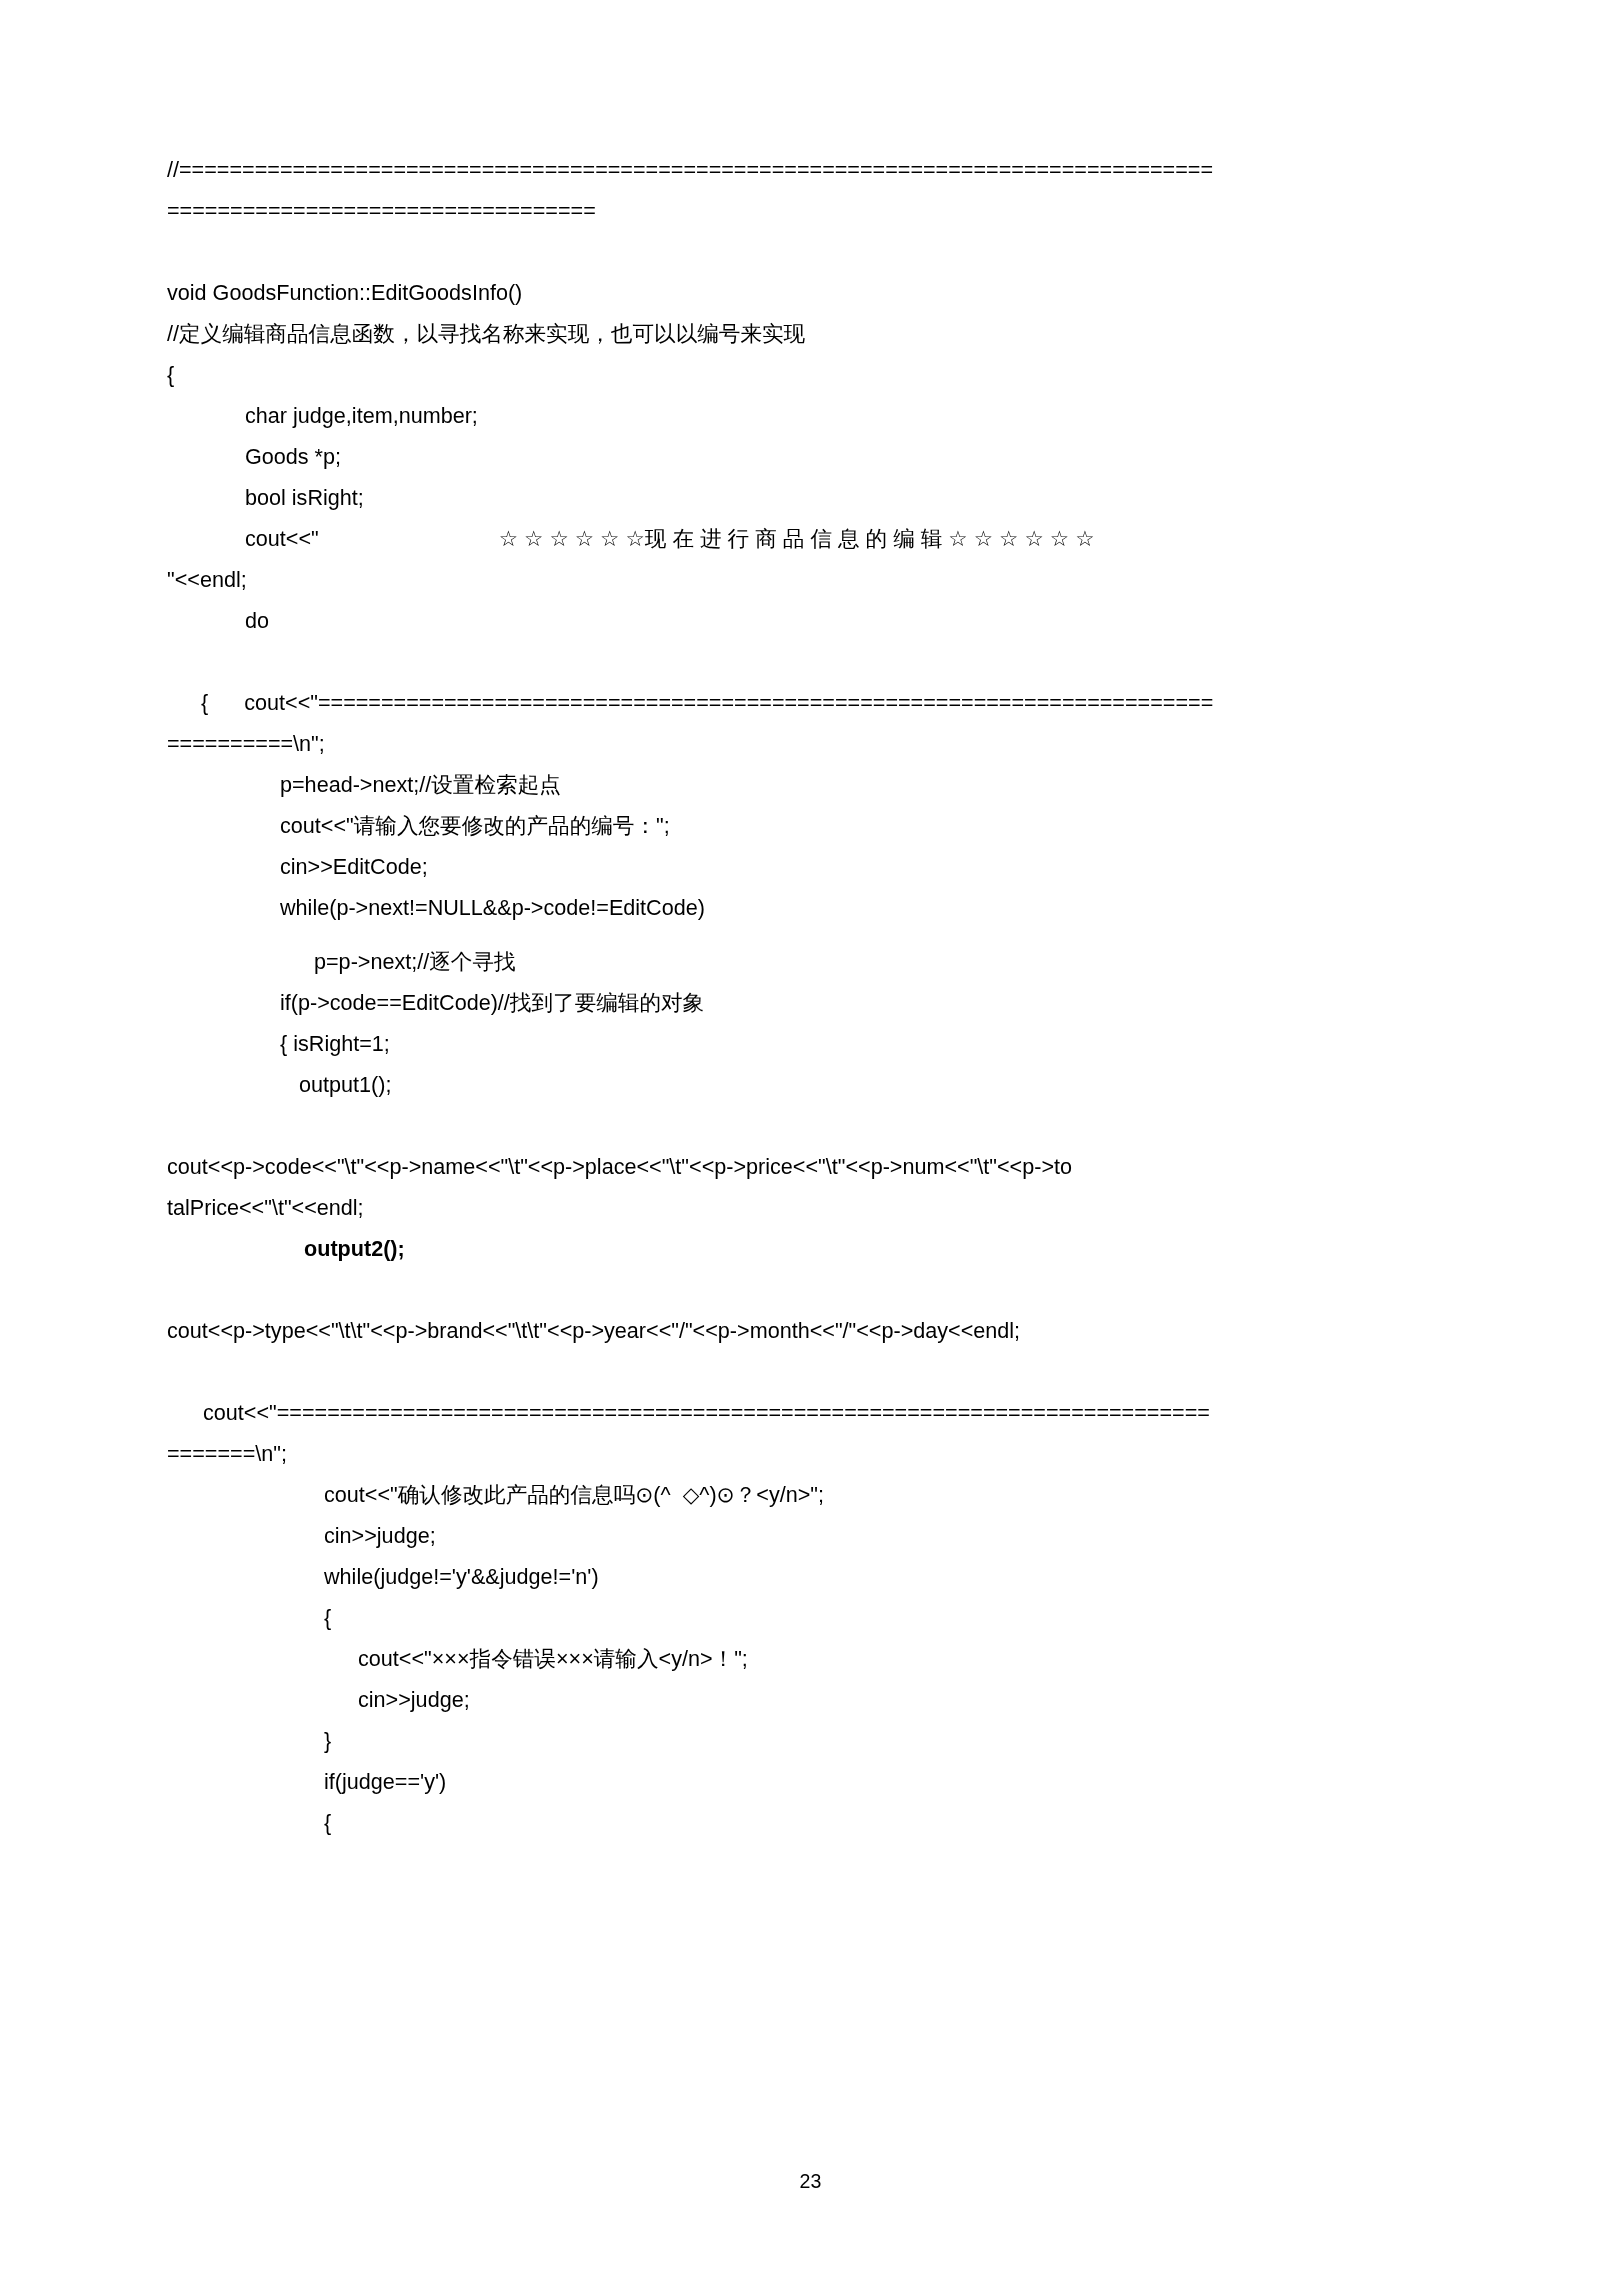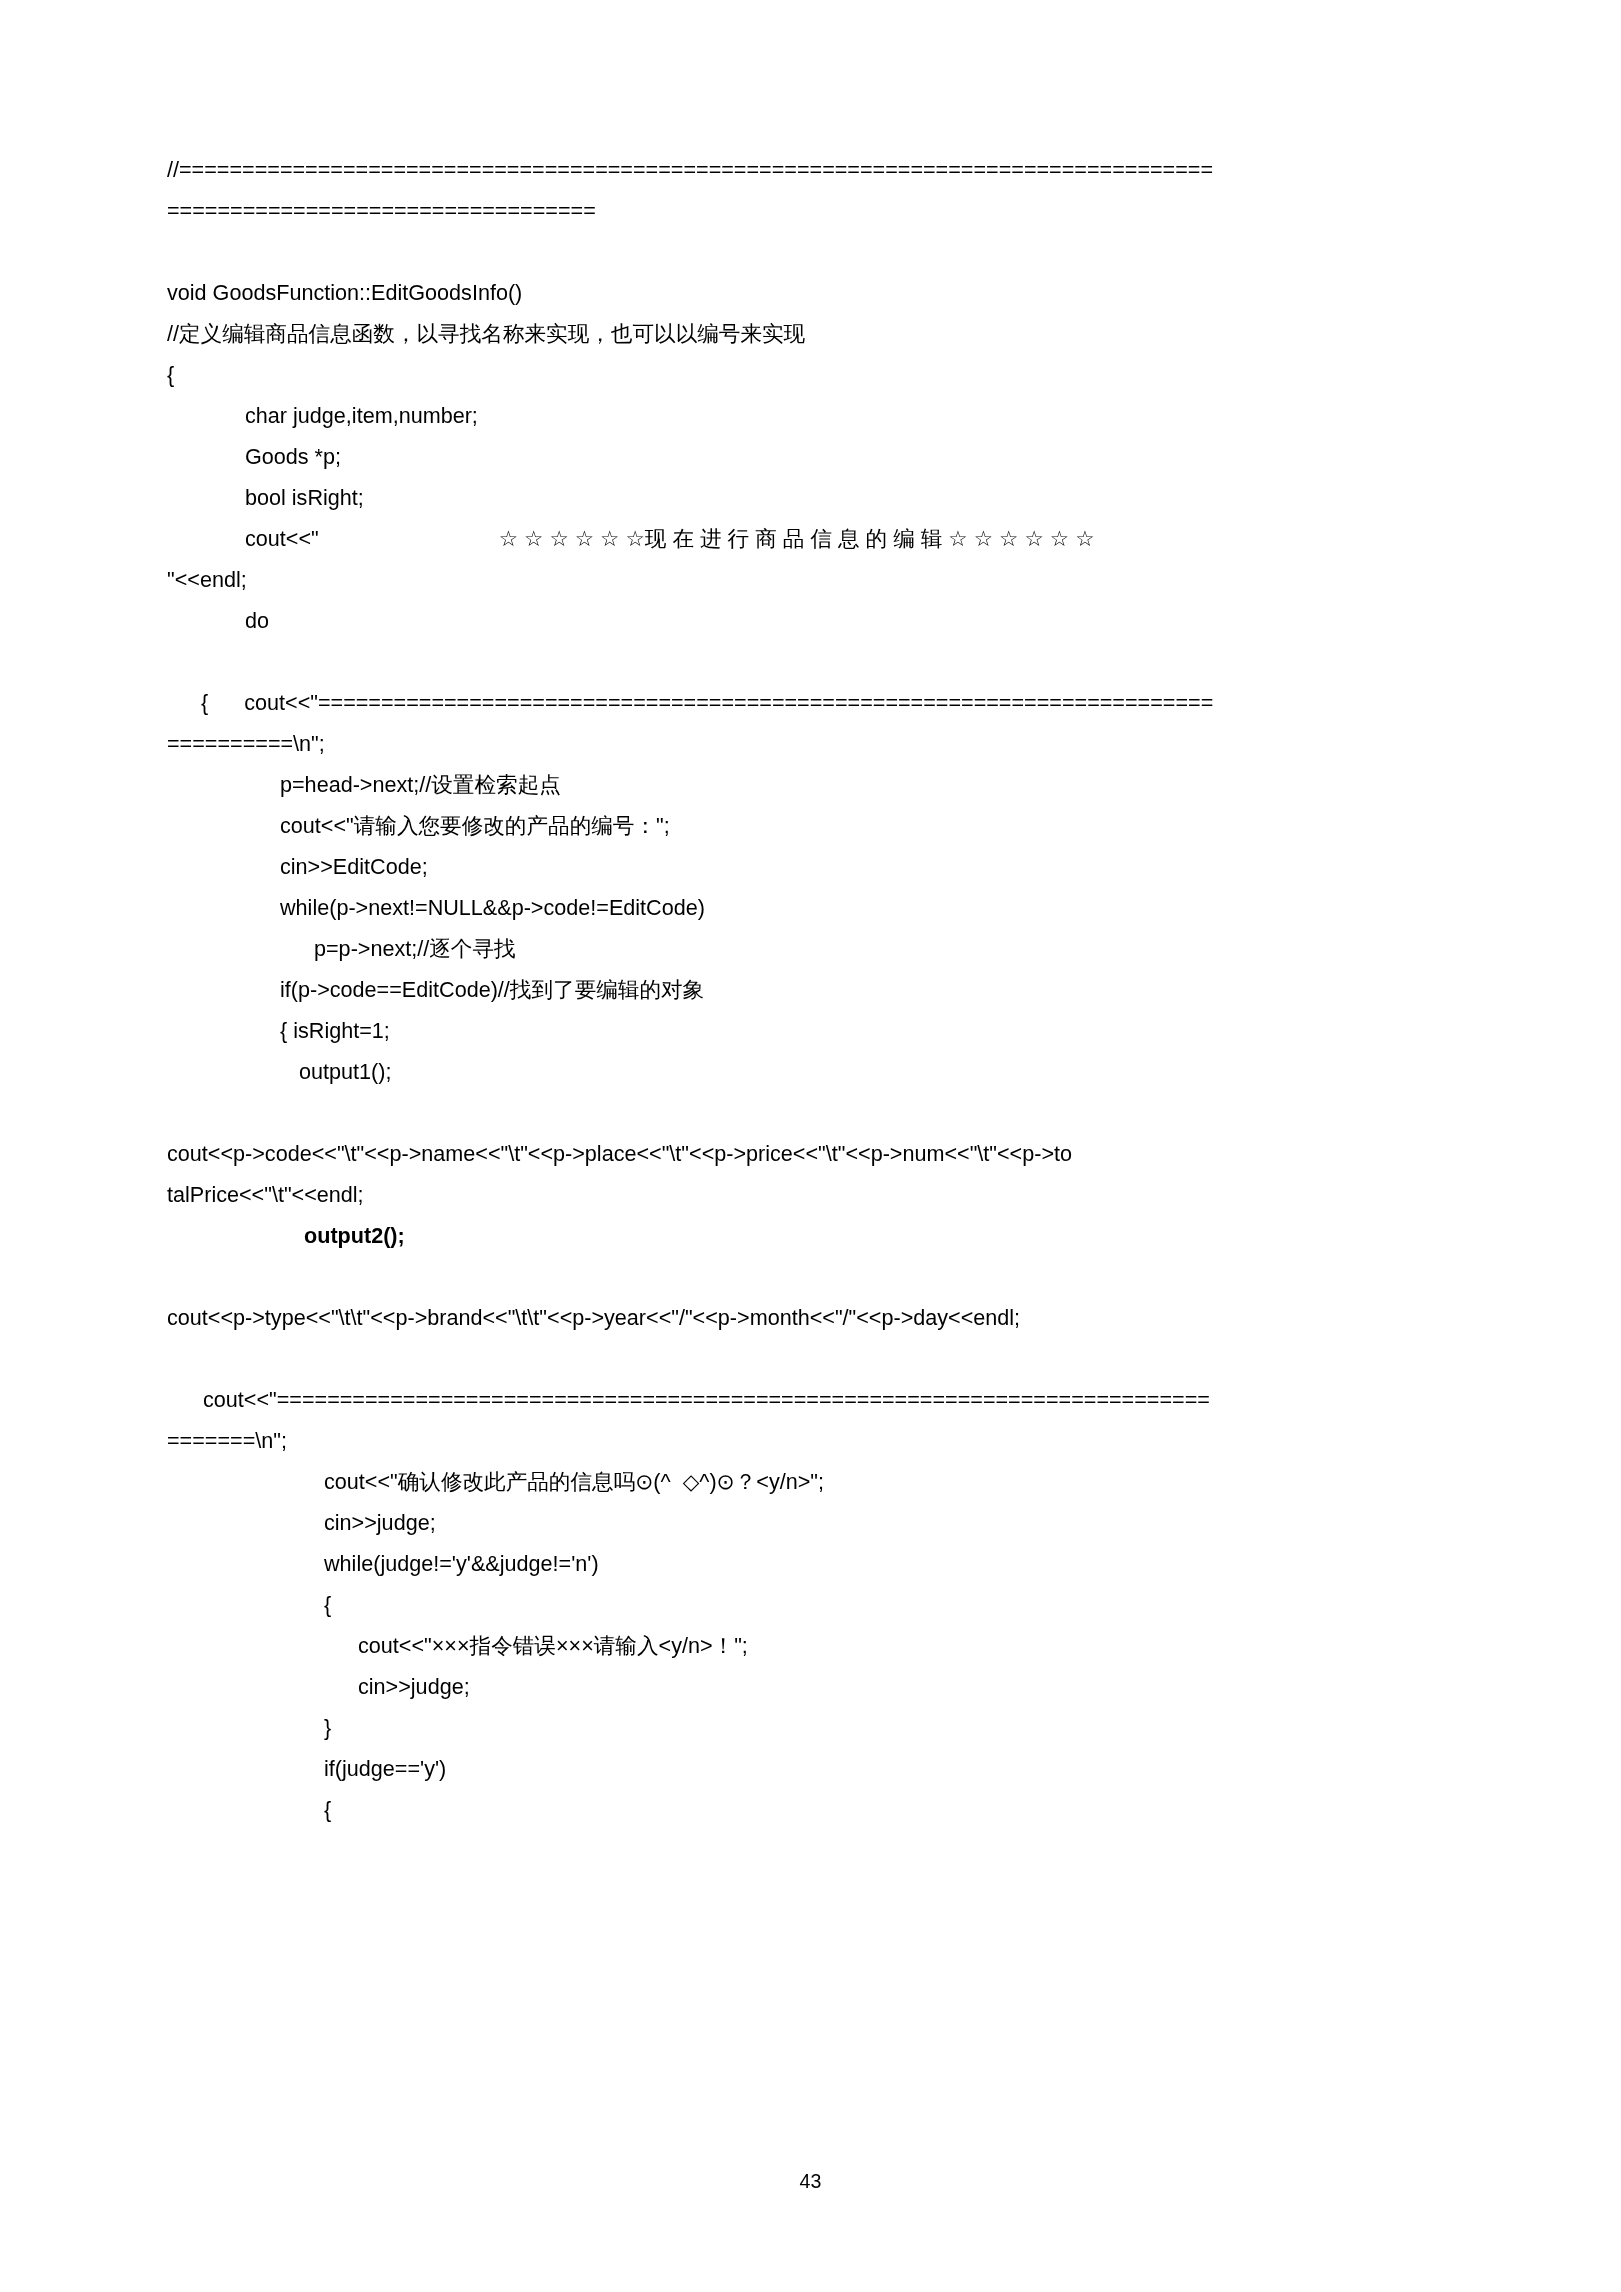--- a/index.html
+++ b/index.html
@@ -58,21 +58,21 @@
       <div class="line" style="padding-left: 78px;">cout&lt;&lt;"                              ☆ ☆ ☆ ☆ ☆ ☆现 在 进 行 商 品 信 息 的 编 辑 ☆ ☆ ☆ ☆ ☆ ☆</div>
       <div class="line">"&lt;&lt;endl;</div>
       <div class="line" style="padding-left: 78px;">do</div>
       <div class="line">&nbsp;</div>
       <div class="line" style="padding-left: 34px;">{      cout&lt;&lt;"=======================================================================</div>
       <div class="line">==========\n";</div>
       <div class="line" style="padding-left: 113px;">p=head-&gt;next;//设置检索起点</div>
       <div class="line" style="padding-left: 113px;">cout&lt;&lt;"请输入您要修改的产品的编号：";</div>
       <div class="line" style="padding-left: 113px;">cin&gt;&gt;EditCode;</div>
       <div class="line" style="padding-left: 113px;">while(p-&gt;next!=NULL&amp;&amp;p-&gt;code!=EditCode)</div>
-      <div class="line" style="padding-left: 147px;">p=p-&gt;next;//逐个寻找</div>
+      <div class="line" style="padding-left: 147px; margin-top: 13px;">p=p-&gt;next;//逐个寻找</div>
       <div class="line" style="padding-left: 113px;">if(p-&gt;code==EditCode)//找到了要编辑的对象</div>
       <div class="line" style="padding-left: 113px;">{ isRight=1;</div>
       <div class="line" style="padding-left: 132px;">output1();</div>
       <div class="line">&nbsp;</div>
       <div class="line">cout&lt;&lt;p-&gt;code&lt;&lt;"\t"&lt;&lt;p-&gt;name&lt;&lt;"\t"&lt;&lt;p-&gt;place&lt;&lt;"\t"&lt;&lt;p-&gt;price&lt;&lt;"\t"&lt;&lt;p-&gt;num&lt;&lt;"\t"&lt;&lt;p-&gt;to</div>
       <div class="line">talPrice&lt;&lt;"\t"&lt;&lt;endl;</div>
       <div class="line" style="padding-left: 137px; font-weight: bold;">output2();</div>
       <div class="line">&nbsp;</div>
       <div class="line">cout&lt;&lt;p-&gt;type&lt;&lt;"\t\t"&lt;&lt;p-&gt;brand&lt;&lt;"\t\t"&lt;&lt;p-&gt;year&lt;&lt;"/"&lt;&lt;p-&gt;month&lt;&lt;"/"&lt;&lt;p-&gt;day&lt;&lt;endl;</div>
       <div class="line">&nbsp;</div>
@@ -81,15 +81,15 @@
       <div class="line" style="padding-left: 157px;">cout&lt;&lt;"确认修改此产品的信息吗⊙(^  ◇^)⊙？&lt;y/n&gt;";</div>
       <div class="line" style="padding-left: 157px;">cin&gt;&gt;judge;</div>
       <div class="line" style="padding-left: 157px;">while(judge!='y'&amp;&amp;judge!='n')</div>
       <div class="line" style="padding-left: 157px;">{</div>
       <div class="line" style="padding-left: 191px;">cout&lt;&lt;"×××指令错误×××请输入&lt;y/n&gt;！";</div>
       <div class="line" style="padding-left: 191px;">cin&gt;&gt;judge;</div>
       <div class="line" style="padding-left: 157px;">}</div>
       <div class="line" style="padding-left: 157px;">if(judge=='y')</div>
       <div class="line" style="padding-left: 157px;">{</div>
     </div>
-  <div class="pagenum">43</div>
+  <div class="pagenum">23</div>
 </div>
 
 
 </body></html>

